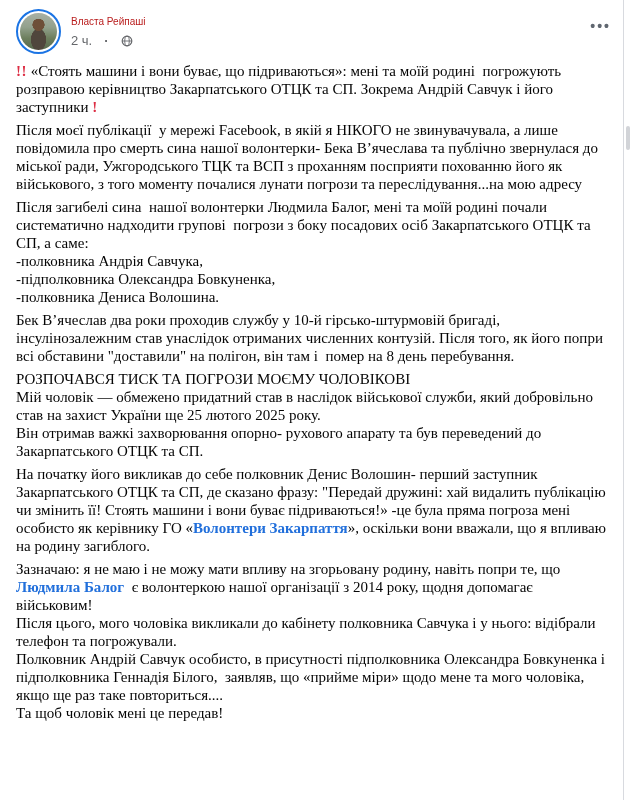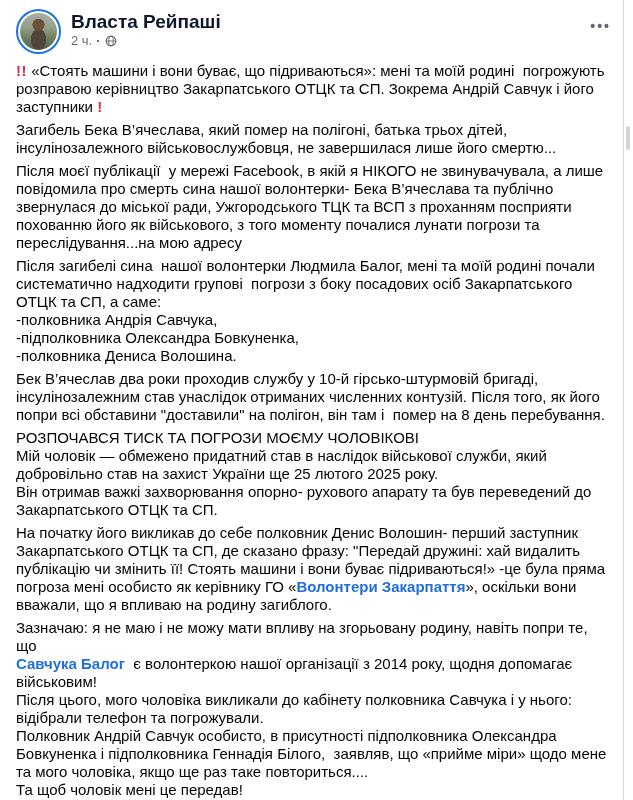--- a/index.html
+++ b/index.html
@@ -20,32 +20,32 @@
     flex-shrink:0; cursor:pointer; background:#fff;
   }
   .avatar-img {
     width:37px; height:37px; border-radius:50%;
     background:
       radial-gradient(circle at 50% 32%, #6e4f38 0 19%, rgba(0,0,0,0) 20%),
       radial-gradient(ellipse at 50% 72%, #50463c 0 28%, rgba(0,0,0,0) 30%),
       linear-gradient(180deg, #a8b0a5 0%, #93a18d 38%, #6d7f5e 68%, #57684b 100%);
   }
   .header-info { margin-left:10px; flex:1; padding-top:3px; }
-  .author { font-size:19px; font-weight:700; line-height:19px; color:#0f172a; cursor:pointer; }
-  .meta { font-size:13px; color:var(--muted,#65676B); display:flex; align-items:center; gap:4px; line-height:17px; margin-top:1px; }
+  .author { font-size:10px; font-weight:400; line-height:19px; color:#b91c1c; cursor:pointer; }
+  .meta { font-size:13px; color:var(--muted,#65676B); display:flex; align-items:center; gap:12px; line-height:17px; margin-top:1px; }
   .meta .dot { font-weight:700; }
   .globe { display:inline-flex; align-items:center; margin-top:1px; }
   .menu-btn {
     color:#606770; font-size:14px; letter-spacing:2px; font-weight:700;
     padding:6px 6px; cursor:pointer; align-self:flex-start; margin-top:6px; line-height:10px;
   }
 
   
   .post-body { padding:6px 22px 0 16px; font-size:15px; line-height:18px; color:#050505; }
-  .paragraph { white-space:pre-wrap; margin-bottom:5px; }
+  .paragraph { white-space:pre-wrap; margin-bottom:5px;font-family:Liberation Serif, serif; }
   .seg-link { color:var(--link,#216FDB); font-weight:600; cursor:pointer; }
   .seg-red { color:var(--red,#DD2E44); font-weight:800; letter-spacing:0.5px; }
 
   
   .right-line { position:absolute; top:0; right:9px; width:1px; height:100%; background:#d8dadf; }
   .scroll-thumb { position:absolute; right:3px; top:126px; width:4px; height:24px; border-radius:2px; background:#d2d4d8; }
 </style>
 </head>
 <body>
 
@@ -69,33 +69,32 @@
         </span>
       </div>
     </div>
     <div class="menu-btn">
       <span>•••</span>
     </div>
   </div>
 
   <div class="post-body">
       <div class="paragraph"><span class="seg-red">!!</span><span> «Стоять машини і вони буває, що підриваються»: мені та моїй родині  погрожують розправою керівництво Закарпатського ОТЦК та СП. Зокрема Андрій Савчук і його заступники </span><span class="seg-red">!</span></div>
-      <div class="paragraph"><span>Загибель Бека В’ячеслава, який помер на полігоні, батька трьох дітей, інсулінозалежного військовослужбовця, не завершилася лише його смертю...</span></div>
       <div class="paragraph"><span>Після моєї публікації  у мережі Facebook, в якій я НІКОГО не звинувачувала, а лише повідомила про смерть сина нашої волонтерки- Бека В’ячеслава та публічно звернулася до міської ради, Ужгородського ТЦК та ВСП з проханням посприяти похованню його як військового, з того моменту почалися лунати погрози та переслідування...на мою адресу</span></div>
       <div class="paragraph"><span>Після загибелі сина  нашої волонтерки Людмила Балог, мені та моїй родині почали систематично надходити групові  погрози з боку посадових осіб Закарпатського ОТЦК та СП, а саме:
 -полковника Андрія Савчука,
 -підполковника Олександра Бовкуненка,
 -полковника Дениса Волошина.</span></div>
       <div class="paragraph"><span>Бек В’ячеслав два роки проходив службу у 10-й гірсько-штурмовій бригаді, інсулінозалежним став унаслідок отриманих численних контузій. Після того, як його попри всі обставини "доставили" на полігон, він там і  помер на 8 день перебування.</span></div>
       <div class="paragraph"><span>РОЗПОЧАВСЯ ТИСК ТА ПОГРОЗИ МОЄМУ ЧОЛОВІКОВІ
 Мій чоловік — обмежено придатний став в наслідок військової служби, який добровільно став на захист України ще 25 лютого 2025 року.
 Він отримав важкі захворювання опорно- рухового апарату та був переведений до Закарпатського ОТЦК та СП.</span></div>
       <div class="paragraph"><span>На початку його викликав до себе полковник Денис Волошин- перший заступник Закарпатського ОТЦК та СП, де сказано фразу: "Передай дружині: хай видалить публікацію чи змінить її! Стоять машини і вони буває підриваються!» -це була пряма погроза мені особисто як керівнику ГО «</span><span class="seg-link">Волонтери Закарпаття</span><span>», оскільки вони вважали, що я впливаю на родину загиблого.</span></div>
       <div class="paragraph"><span>Зазначаю: я не маю і не можу мати впливу на згорьовану родину, навіть попри те, що
-</span><span class="seg-link">Савчука Балог</span><span>  є волонтеркою нашої організації з 2014 року, щодня допомагає військовим!
+</span><span class="seg-link">Людмила Балог</span><span>  є волонтеркою нашої організації з 2014 року, щодня допомагає військовим!
 Після цього, мого чоловіка викликали до кабінету полковника Савчука і у нього: відібрали телефон та погрожували.
 Полковник Андрій Савчук особисто, в присутності підполковника Олександра Бовкуненка і підполковника Геннадія Білого,  заявляв, що «прийме міри» щодо мене та мого чоловіка, якщо ще раз таке повториться....
 Та щоб чоловік мені це передав!</span></div>
     </div>
 
   <div class="right-line"></div>
   <div class="scroll-thumb"></div>
 </div>
 
 </body></html>

